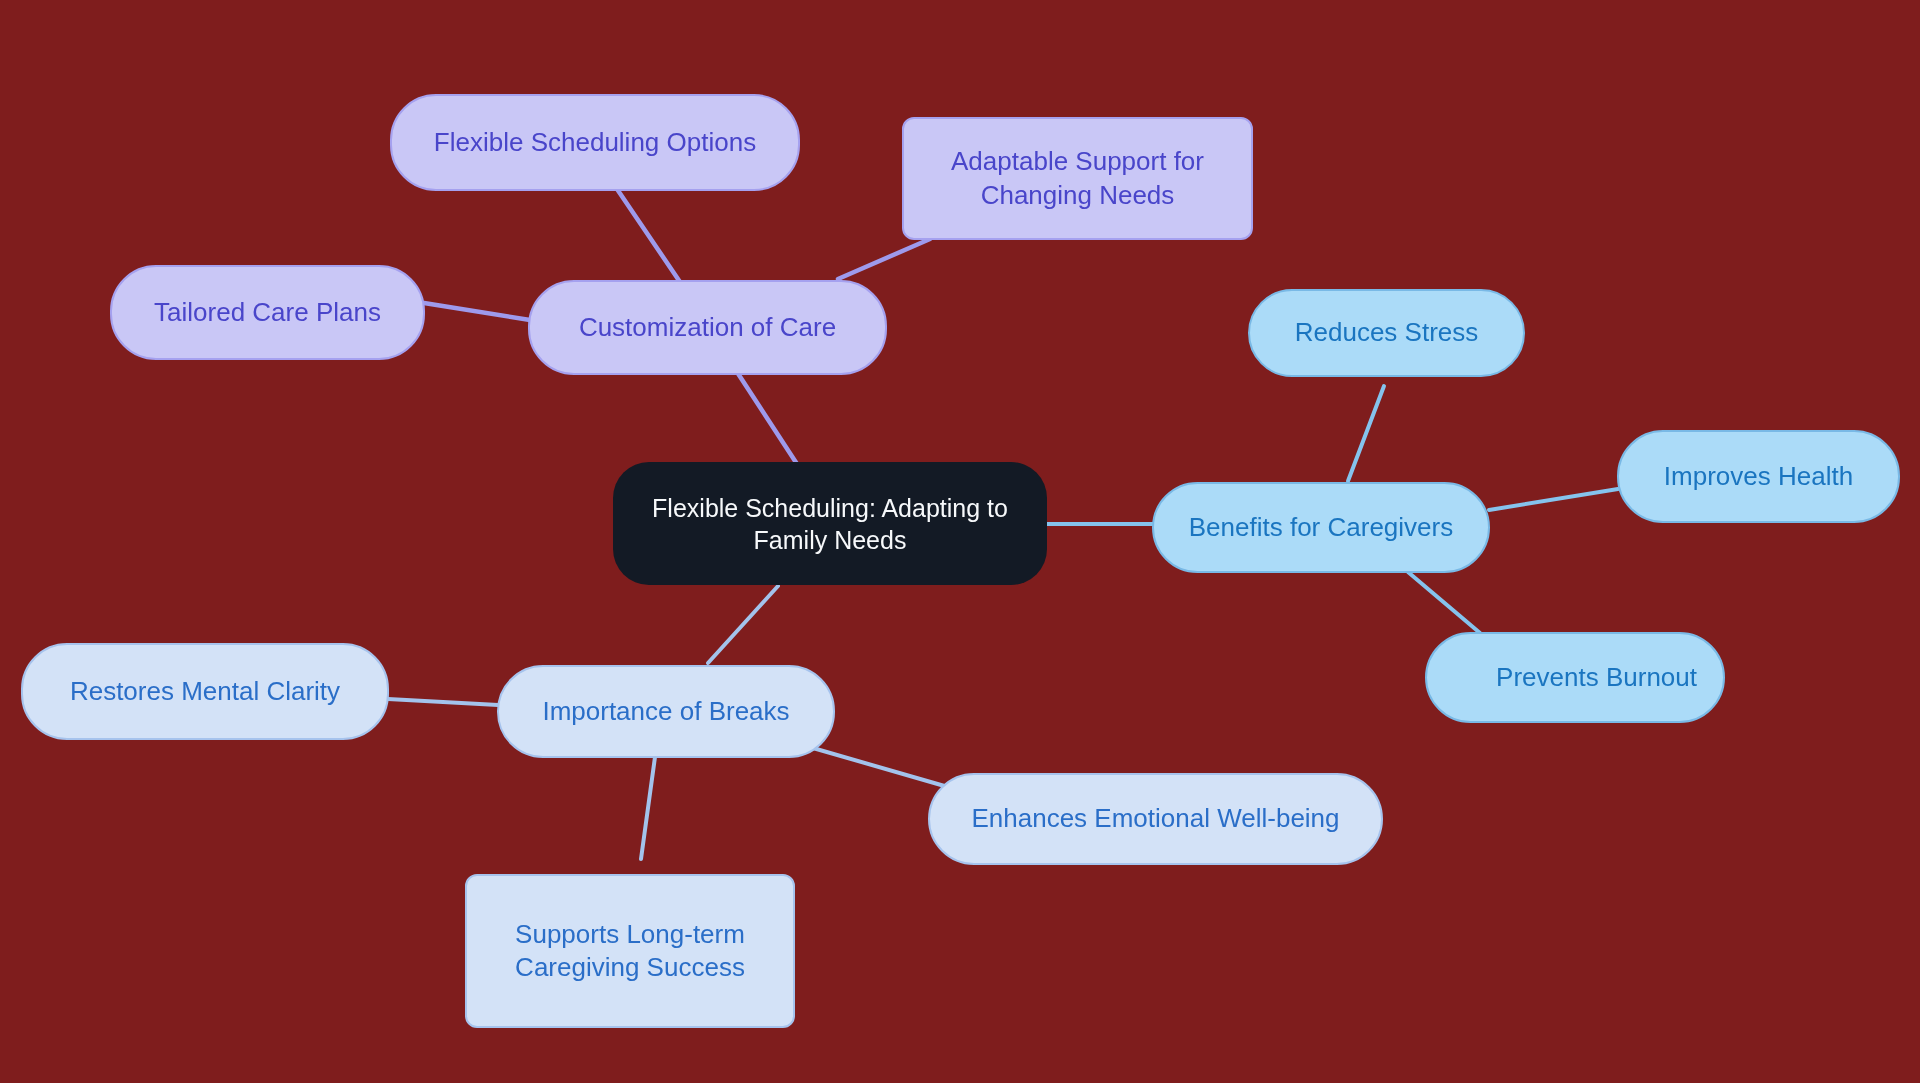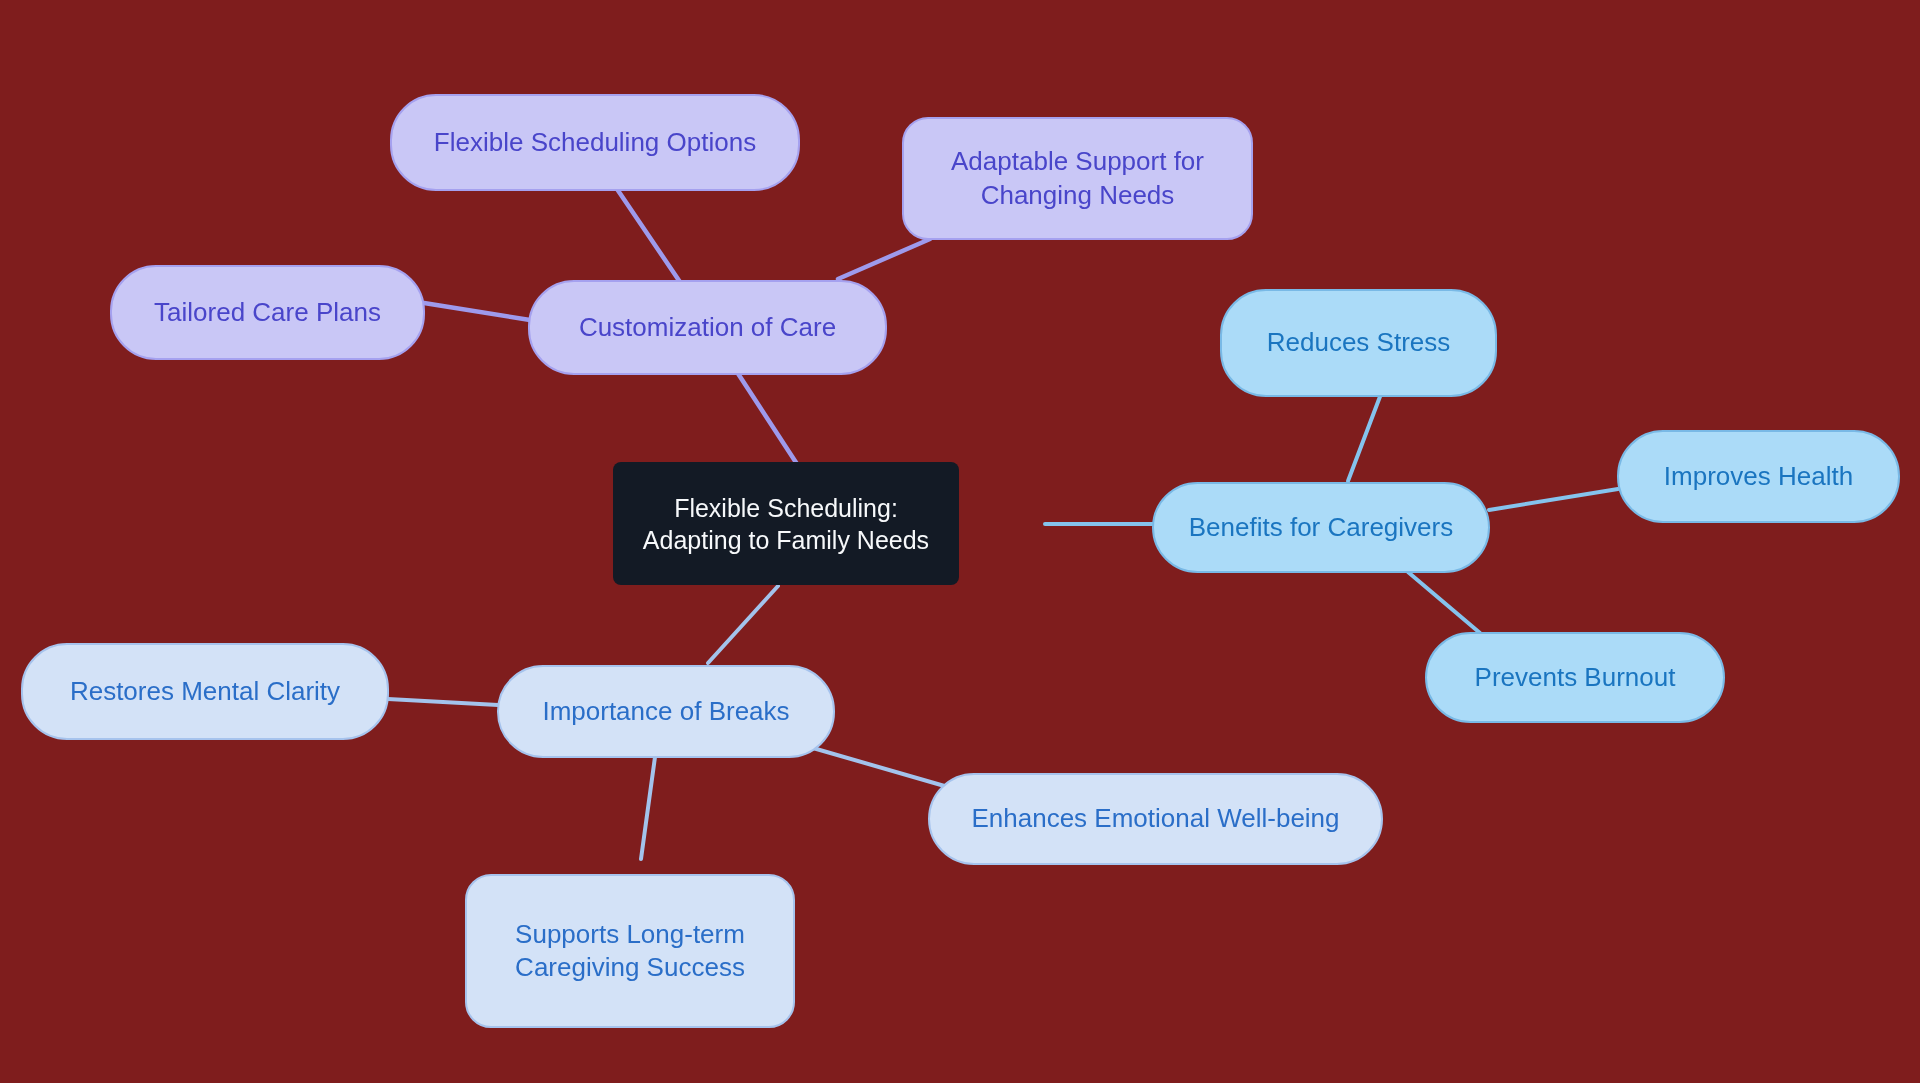--- a/index.html
+++ b/index.html
@@ -55,21 +55,21 @@
     color: var(--periwinkle-text);
   }
   .node.root {
     background: var(--root-fill);
     color: var(--root-text);
     border: none;
     border-radius: 36px;
     font-size: 25px;
   }
   .pill  { border-radius: 46px; }
-  .r42   { border-radius: 26px; }
+  .r42   { border-radius: 12px; }
 </style>
 </head>
 <body>
 
 <div id="canvas">
 
   <svg id="edges">
     <line class="line-purple" x1="737" y1="372" x2="797" y2="464"></line>
     <line class="line-purple" x1="617" y1="189" x2="680" y2="282"></line>
     <line class="line-purple" x1="838" y1="279" x2="930" y2="239"></line>
@@ -93,37 +93,37 @@
   </div>
 
   <div class="node purple pill" style="left:110px; top:253px; width:315px; height:95px;margin-top:12px;">
     <span>Tailored Care Plans</span>
   </div>
 
   <div class="node purple pill" style="left:528px; top:280px; width:359px; height:95px;">
     <span>Customization of Care</span>
   </div>
 
-  <div class="node root" style="left:613px; top:462px; width:346px; height:123px;border-radius:8px;">
+  <div class="node root" style="left:613px; top:462px; width:434px; height:123px;">
     <span>Flexible Scheduling: Adapting to Family Needs</span>
   </div>
 
-  <div class="node sky pill" style="left:1220px; top:289px; width:277px; height:108px;">
+  <div class="node sky pill" style="left:1248px; top:289px; width:277px; height:88px;">
     <span>Reduces Stress</span>
   </div>
 
   <div class="node sky pill" style="left:1617px; top:430px; width:283px; height:93px;text-align:center;">
     <span>Improves Health</span>
   </div>
 
   <div class="node sky pill" style="left:1152px; top:482px; width:338px; height:91px;">
     <span>Benefits for Caregivers</span>
   </div>
 
-  <div class="node sky pill" style="left:1425px; top:632px; width:300px; height:91px;">
+  <div class="node sky pill" style="left:1425px; top:632px; width:300px; height:91px;justify-content:flex-end;">
     <span>Prevents Burnout</span>
   </div>
 
   <div class="node peri pill" style="left:21px; top:643px; width:368px; height:97px;">
     <span>Restores Mental Clarity</span>
   </div>
 
   <div class="node peri pill" style="left:928px; top:773px; width:455px; height:92px;">
     <span>Enhances Emotional Well-being</span>
   </div>

